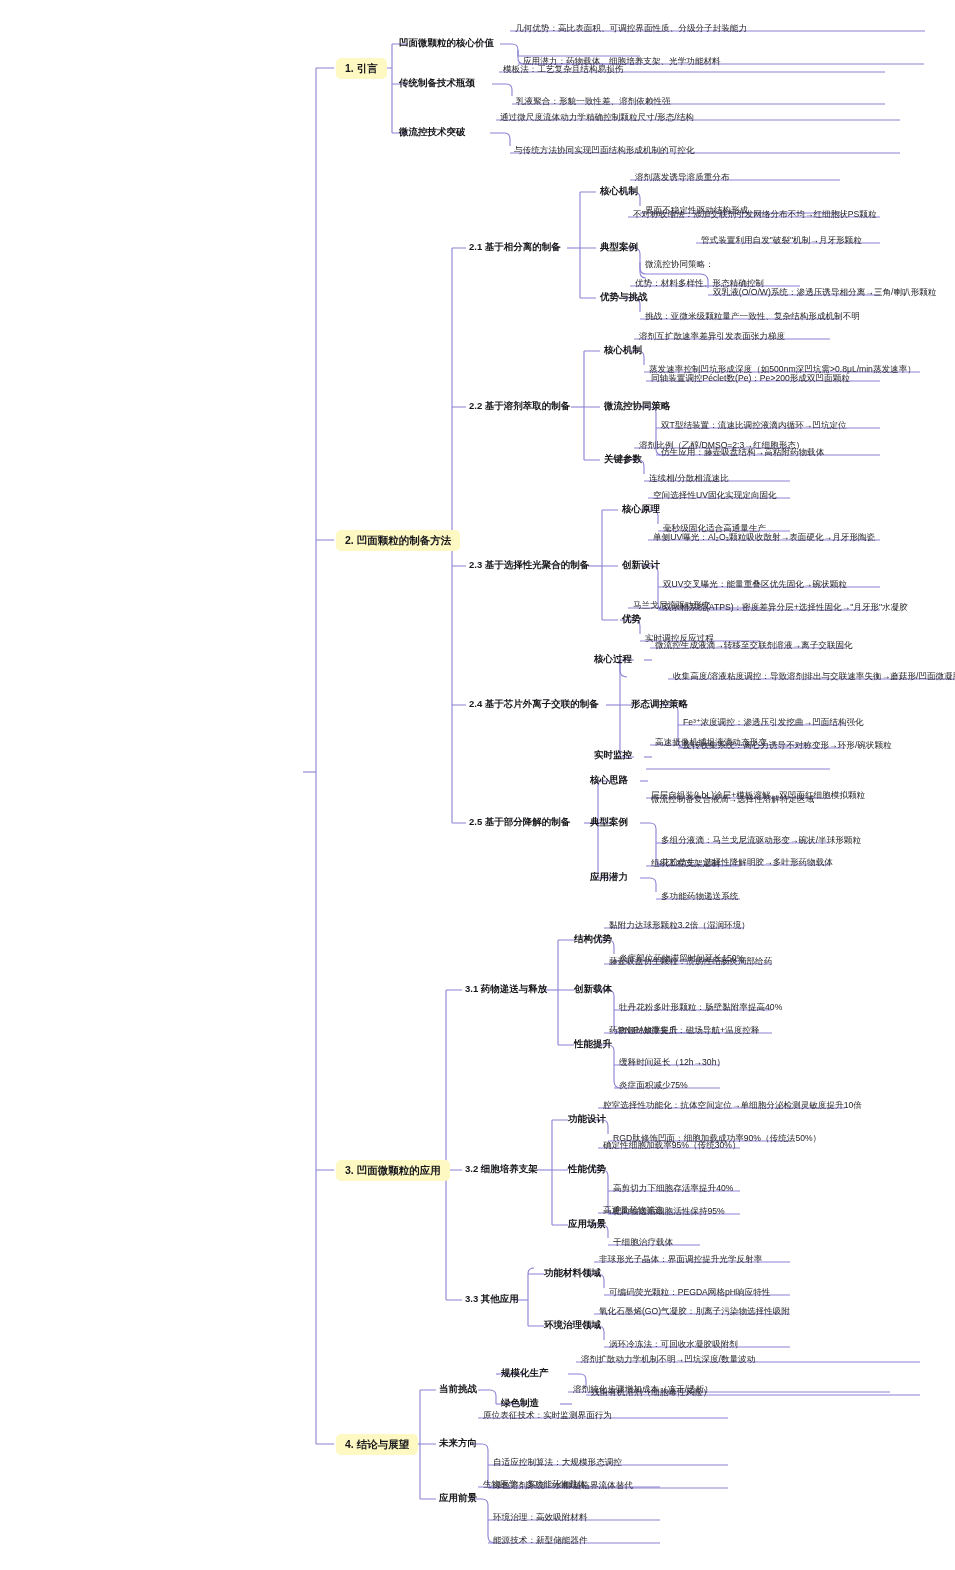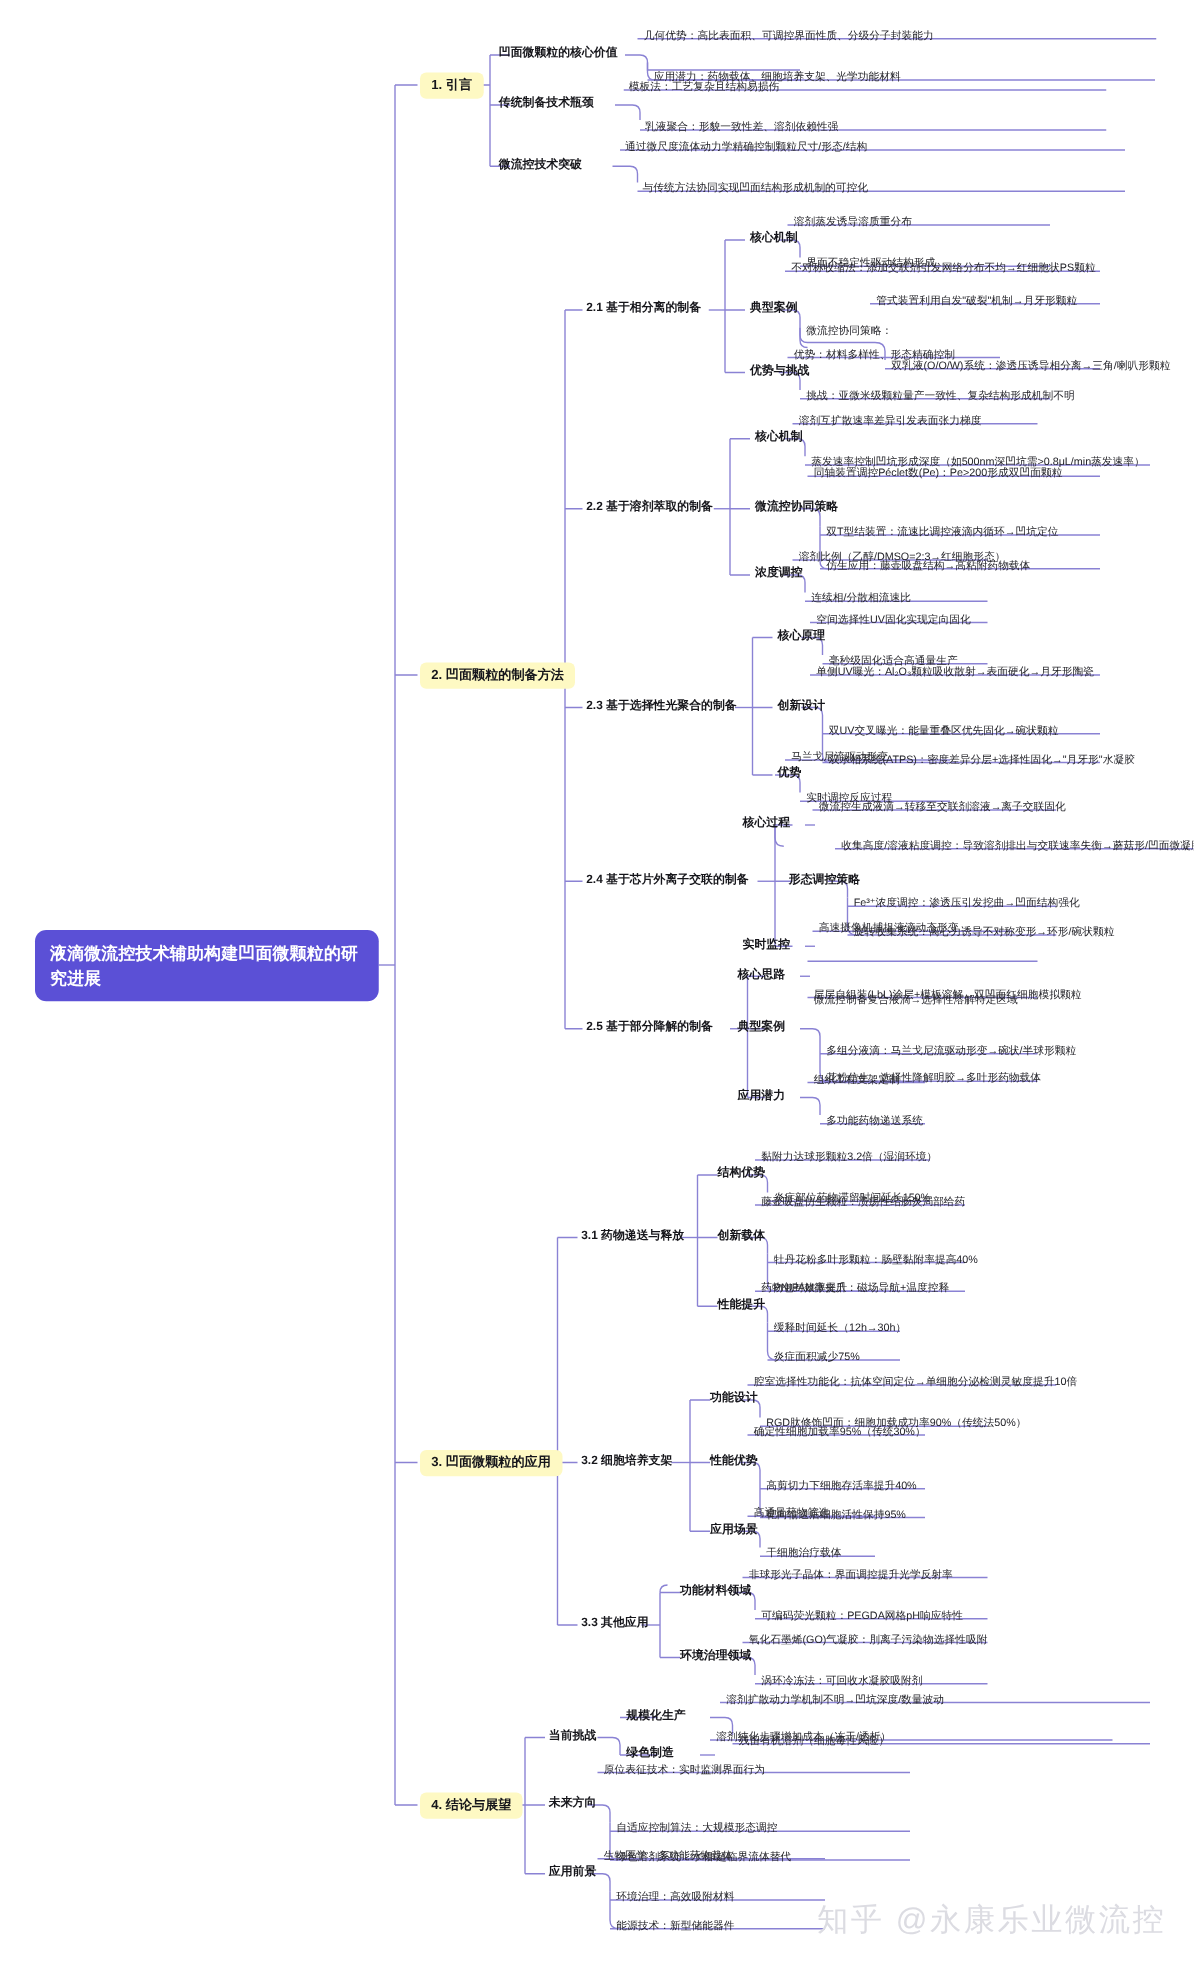--- a/index.html
+++ b/index.html
@@ -283,21 +283,20 @@
       <path d="M488 1488 H728"></path>
 
       <path d="M470 1499 H482 Q488 1499 488 1505 V1513"></path>
       <path d="M478 1487 H660"></path>
       <path d="M488 1520 H660"></path>
       <path d="M488 1513 V1536 Q488 1543 495 1543"></path>
       <path d="M488 1543 H660"></path>
     </g>
   </svg>
 
-  <div class="node root">液滴微流控技术辅助构建凹面微颗粒的研究进展</div>
 
   <div class="node lvl1" style="left:336px; top:58px;">1. 引言</div>
 
   <div class="node lvl2" style="left:396px; top:35px;">凹面微颗粒的核心价值</div>
   <div class="node lvl3" style="left:512px; top:22px;text-align:right;">几何优势：高比表面积、可调控界面性质、分级分子封装能力</div>
   <div class="node lvl3" style="left:520px; top:55px;">应用潜力：药物载体、细胞培养支架、光学功能材料</div>
 
   <div class="node lvl2" style="left:396px; top:75px;">传统制备技术瓶颈</div>
   <div class="node lvl3" style="left:500px; top:63px;">模板法：工艺复杂且结构易损伤</div>
   <div class="node lvl3" style="left:513px; top:95px;">乳液聚合：形貌一致性差、溶剂依赖性强</div>
@@ -326,21 +325,21 @@
   <div class="node lvl2" style="left:466px; top:398px;">2.2 基于溶剂萃取的制备</div>
   <div class="node lvl2" style="left:601px; top:342px;">核心机制</div>
   <div class="node lvl3" style="left:636px; top:330px;">溶剂互扩散速率差异引发表面张力梯度</div>
   <div class="node lvl3" style="left:646px; top:363px;">蒸发速率控制凹坑形成深度（如500nm深凹坑需&gt;0.8μL/min蒸发速率）</div>
 
   <div class="node lvl2" style="left:601px; top:398px;">微流控协同策略</div>
   <div class="node lvl3" style="left:648px; top:372px;">同轴装置调控Péclet数(Pe)：Pe&gt;200形成双凹面颗粒</div>
   <div class="node lvl3" style="left:658px; top:419px;">双T型结装置：流速比调控液滴内循环→凹坑定位</div>
   <div class="node lvl3" style="left:658px; top:446px;">仿生应用：藤壶吸盘结构→高粘附药物载体</div>
 
-  <div class="node lvl2" style="left:601px; top:451px;">浓度调控</div>
+  <div class="node lvl2" style="left:601px; top:451px;">关键参数</div>
   <div class="node lvl3" style="left:636px; top:439px;">溶剂比例（乙醇/DMSO=2:3→红细胞形态）</div>
   <div class="node lvl3" style="left:646px; top:472px;">连续相/分散相流速比</div>
 
   <div class="node lvl2" style="left:466px; top:557px;">2.3 基于选择性光聚合的制备</div>
   <div class="node lvl2" style="left:619px; top:501px;">核心原理</div>
   <div class="node lvl3" style="left:650px; top:489px;">空间选择性UV固化实现定向固化</div>
   <div class="node lvl3" style="left:660px; top:522px;">毫秒级固化适合高通量生产</div>
 
   <div class="node lvl2" style="left:619px; top:557px;">创新设计</div>
   <div class="node lvl3" style="left:650px; top:531px;">单侧UV曝光：Al₂O₃颗粒吸收散射→表面硬化→月牙形陶瓷</div>
@@ -428,15 +427,14 @@
   <div class="node lvl2" style="left:436px; top:1435px;">未来方向</div>
   <div class="node lvl3" style="left:480px; top:1409px;">原位表征技术：实时监测界面行为</div>
   <div class="node lvl3" style="left:490px; top:1456px;">自适应控制算法：大规模形态调控</div>
   <div class="node lvl3" style="left:490px; top:1479px;">绿色溶剂系统：水相/超临界流体替代</div>
 
   <div class="node lvl2" style="left:436px; top:1490px;">应用前景</div>
   <div class="node lvl3" style="left:480px; top:1478px;">生物医学：多功能药物载体</div>
   <div class="node lvl3" style="left:490px; top:1511px;">环境治理：高效吸附材料</div>
   <div class="node lvl3" style="left:490px; top:1534px;">能源技术：新型储能器件</div>
 
-  <div class="watermark">知乎 @永康乐业微流控</div>
 
 </div>
 
 </body></html>

